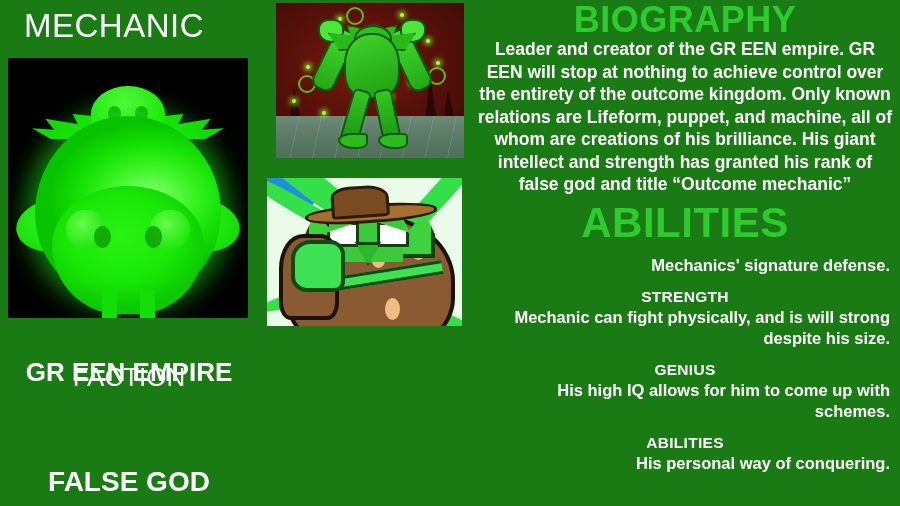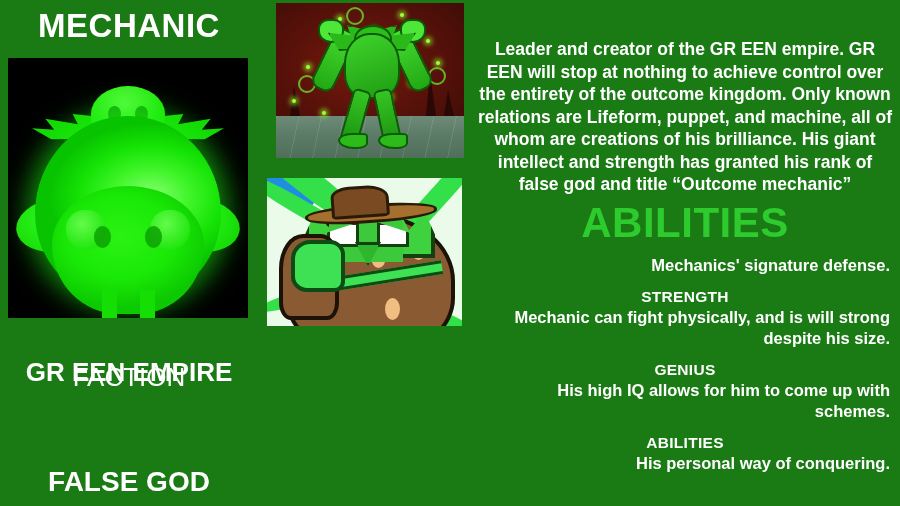--- a/index.html
+++ b/index.html
@@ -29,26 +29,27 @@
     top: 0;
     width: 258px;
     height: 506px;
   }
 
   #character-name {
     position: absolute;
     top: 4px;
     left: 0;
     width: 258px;
-    text-align: center;
+    text-align: left;
     font-size: 33px;
-    font-weight: bold;
+    font-weight: normal;
     color: #ffffff;
     letter-spacing: 0.5px;
     line-height: 44px;
+    padding-left: 24px;
   }
 
   
   #portrait-frame {
     position: absolute;
     left: 8px;
     top: 58px;
     width: 240px;
     height: 260px;
     background: #000000;
@@ -577,20 +578,21 @@
     <div class="mech-eye l"></div>
     <div class="mech-eye r"></div>
     <div class="mech-nose"></div>
     <div class="mech-hat-brim"></div>
     <div class="mech-hat-top"></div>
     <div class="mech-arm"></div>
     <div class="mech-hand"></div>
   </div>
 
   <div id="right-column">
+    <div id="biography-title" class="section-title">BIOGRAPHY</div>
     <div id="biography-text">Leader and creator of the GR EEN empire. GR EEN will stop at nothing to achieve control over the entirety of the outcome kingdom. Only known relations are Lifeform, puppet, and machine, all of whom are creations of his brilliance. His giant intellect and strength has granted his rank of false god and title “Outcome mechanic”</div>
 
     <div id="abilities-title" class="section-title">ABILITIES</div>
 
     <div id="abilities-list">
       <div class="ability">
         <div class="ability-desc">Mechanics' signature defense.</div>
       </div>
       <div class="ability">
         <div class="ability-name">STRENGTH</div>

